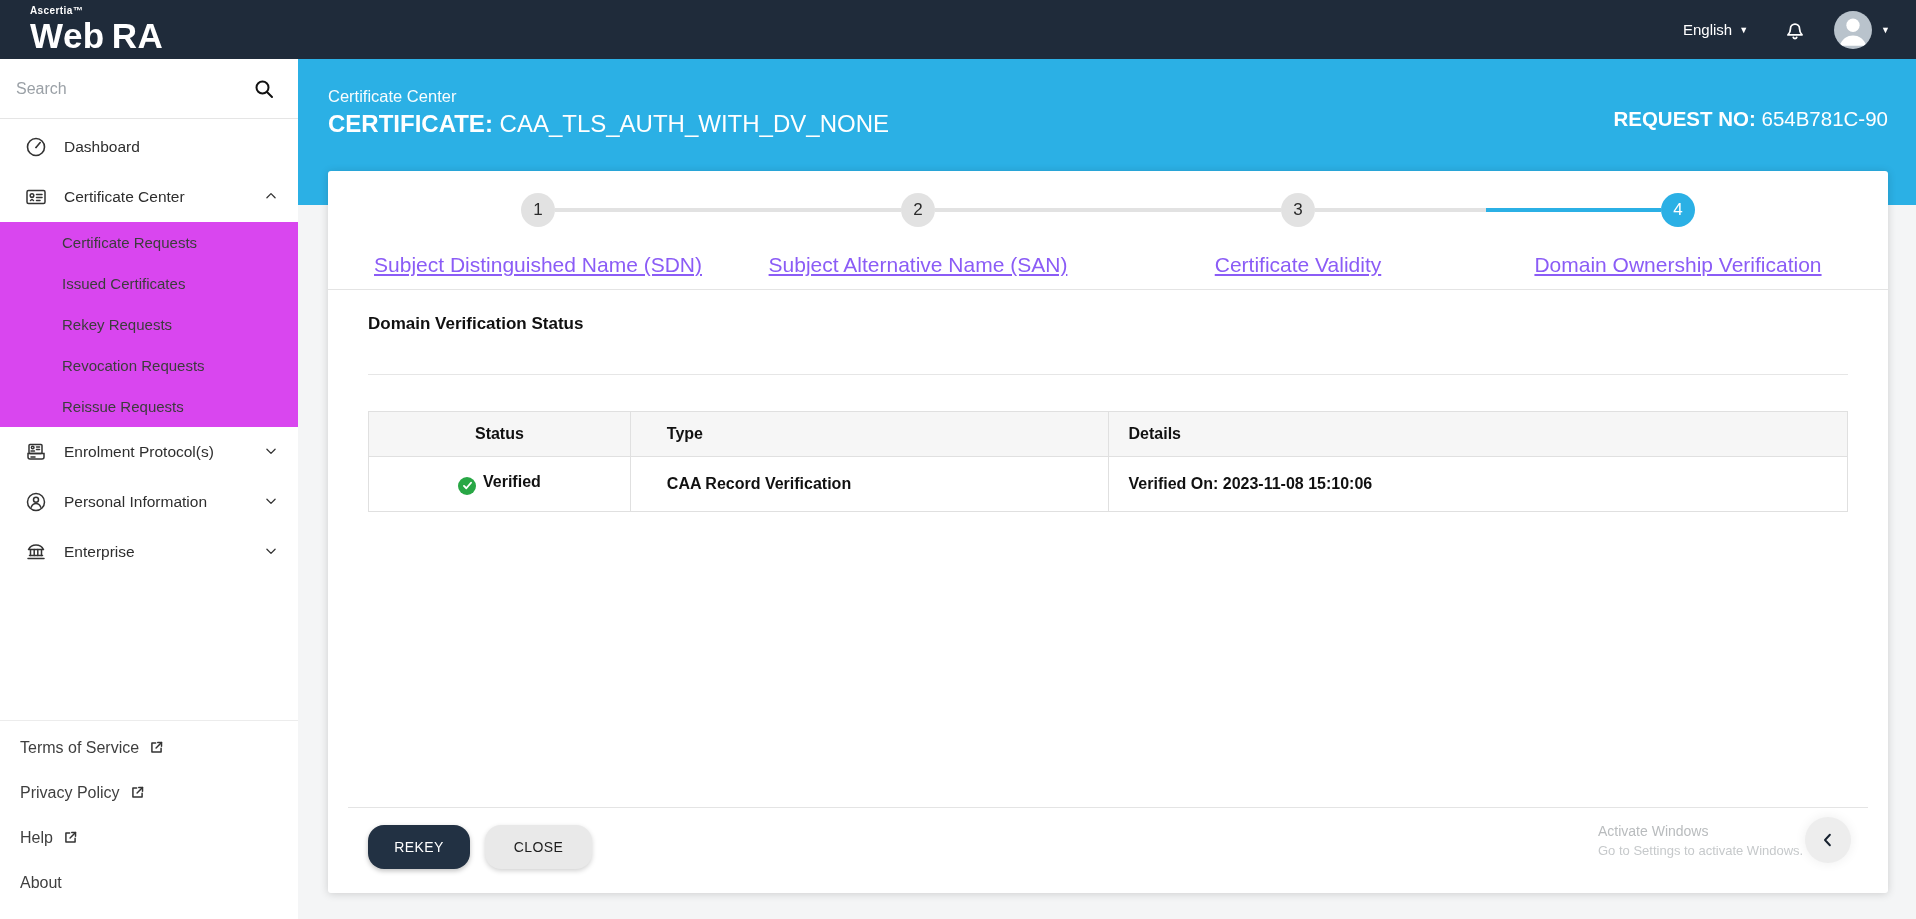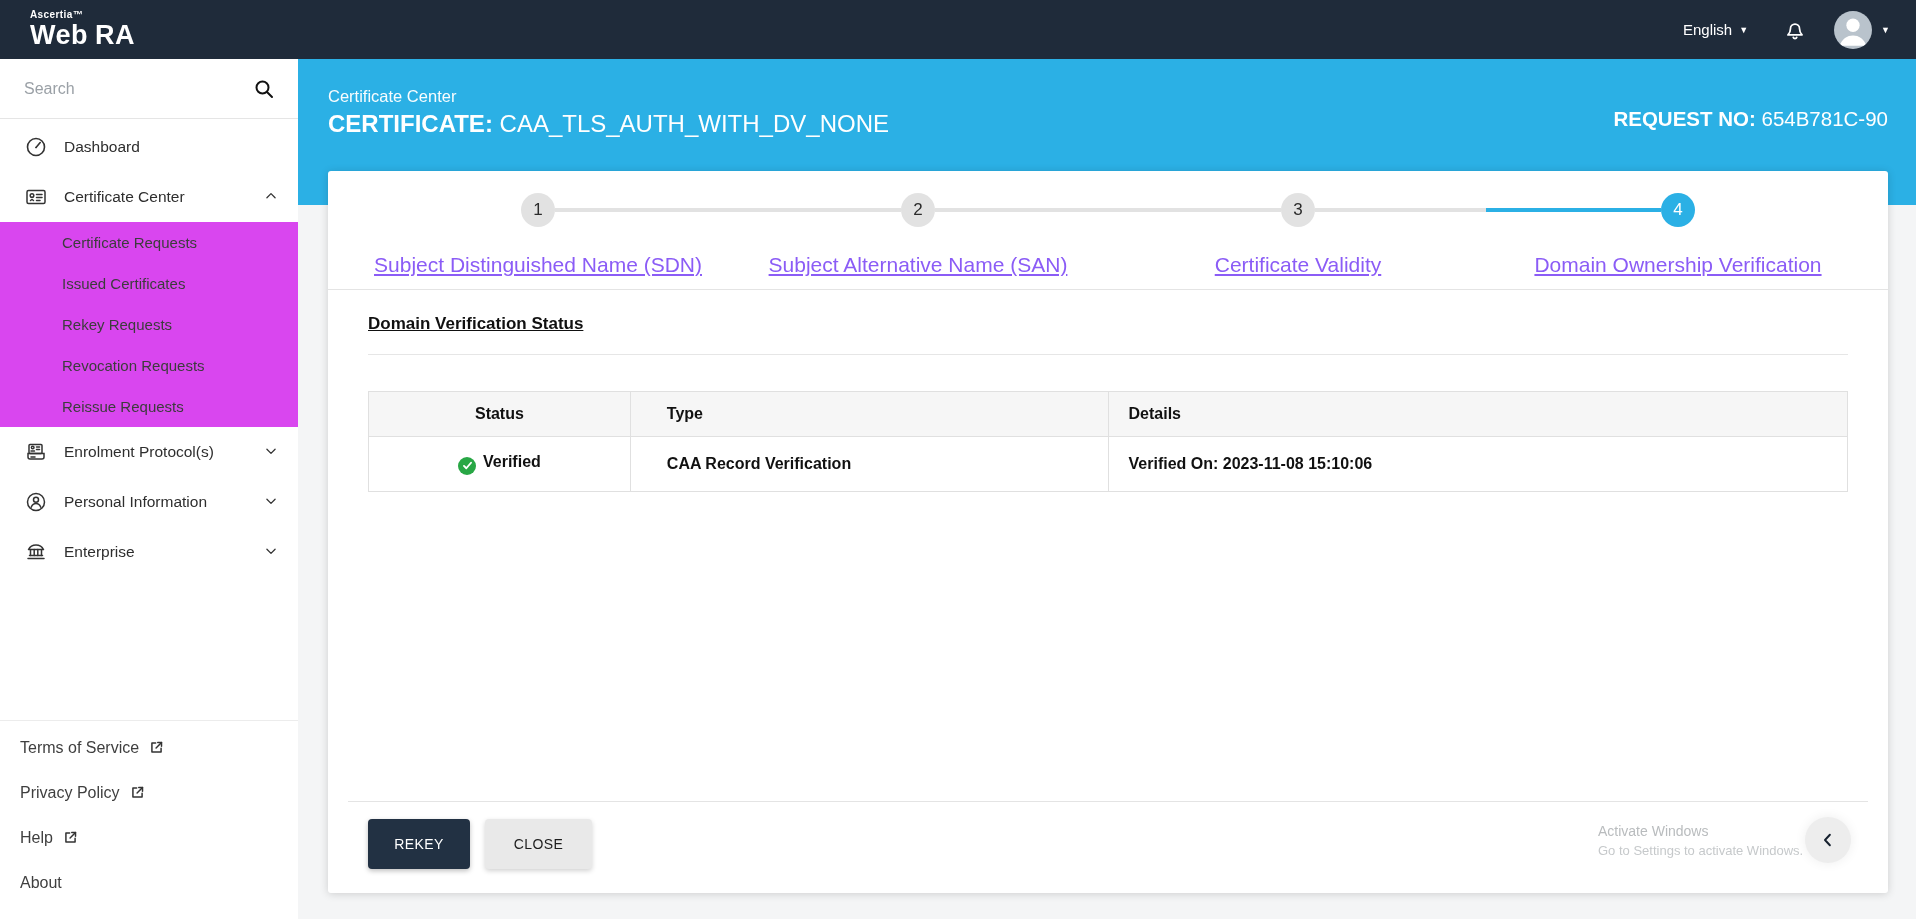--- a/index.html
+++ b/index.html
@@ -6,35 +6,35 @@
   html,body { width:1916px; height:919px; }
   body {
     font-family:"Liberation Sans","DejaVu Sans",sans-serif;
     background:#f4f5f6; overflow:hidden; position:relative;
   }
   
   .topbar { position:absolute; top:0; left:0; width:1916px; height:59px;
     background:#1f2b3a; display:flex; align-items:center; justify-content:space-between; z-index:10;gap:9px; }
   .brand { margin-left:30px; color:#fff; line-height:1; }
   .brand-top { font-size:10px; font-weight:bold; letter-spacing:.4px; display:block; margin-bottom:2px; }
-  .brand-main { font-size:27px; font-weight:600; letter-spacing:.5px; }
+  .brand-main { font-size:35px; font-weight:600; letter-spacing:.5px; }
   .brand-main .b2 { margin-left:7px; }
   .topbar-right { display:flex; align-items:center; margin-right:26px; }
   .lang { color:#fff; font-size:15px; display:flex; align-items:center; cursor:pointer; }
   .lang .caret { font-size:9px; margin-left:7px; }
   .bell { margin-left:34px; cursor:pointer; display:flex; }
   .avatar { margin-left:26px; width:38px; height:38px; border-radius:50%;
     background:#b9c3cc; overflow:hidden; display:flex; align-items:flex-end; justify-content:center; cursor:pointer; }
   .user-caret { color:#fff; font-size:9px; margin-left:9px; cursor:pointer; }
 
   
   .sidebar { position:absolute; top:59px; left:0; width:298px; height:860px; background:#fff; z-index:5; }
   .search-row { position:relative; height:60px; border-bottom:1px solid #e5e5e5; }
   .search-row input { width:100%; height:100%; border:none; outline:none;
-    padding:0 60px 0 24px; font-size:16px; color:#444; font-family:inherit; background:transparent; }
+    padding:0 60px 0 16px; font-size:16px; color:#444; font-family:inherit; background:transparent; }
   .search-row input::placeholder { color:#9aa0a6; }
   .search-row .mag { position:absolute; right:22px; top:18px; }
   .nav { padding-top:3px; }
   .nav-item { position:relative; height:50px; display:flex; align-items:center;
     padding:0 24px; cursor:pointer; color:#2e2e2e; font-size:15.5px; }
   .nav-item .ic { width:24px; height:24px; margin-right:16px; flex:0 0 24px; }
   .nav-item .chev { position:absolute; right:20px; top:17px; }
   .subnav { background:#d946ef; }
   .subnav-item { height:41px; display:flex; align-items:center; padding-left:62px;
     font-size:15px; color:#3c3c3c; cursor:pointer; }
@@ -59,36 +59,36 @@
   .stepper { position:relative; height:119px; border-bottom:1px solid #e4e4e4; }
   .sline { position:absolute; top:37px; height:4px; background:#e2e2e2; }
   .sline.blue { background:#2bb0e5; }
   .scircle { position:absolute; top:22px; width:34px; height:34px; border-radius:50%;
     background:#e2e2e2; color:#2b2b2b; font-size:17px; display:flex;
     align-items:center; justify-content:center; cursor:pointer; }
   .scircle.active { background:#2bb0e5; color:#fff; }
   .slabel { position:absolute; top:82px; width:380px; text-align:center;
     font-size:21px; color:#8b5cf6;text-decoration:underline; }
 
-  .section-head { margin:24px 40px 8px; padding-bottom:20px; border-bottom:1px solid #e6e6e6;
-    font-size:17px; font-weight:bold; color:#111;text-decoration:underline; }
+  .section-head { margin:24px 40px 8px; padding-bottom:40px; border-bottom:1px solid #e6e6e6;
+    font-size:17px; font-weight:bold; color:#111; }
 
   .tbl { margin:36px 40px 0; width:1480px; border-collapse:collapse; font-size:16px; color:#111; }
   .tbl th, .tbl td { border:1px solid #e0e0e0; font-weight:700; }
   .tbl th { height:45px; background:#f6f6f6; }
   .tbl td { height:55px; }
   .col-status { width:262px; text-align:center; }
   .col-type   { width:478px; text-align:left; padding-left:36px; }
   .col-details{ width:740px; text-align:left; padding-left:20px;margin-left:48px; }
   .badge { display:inline-flex; width:18px; height:18px; border-radius:50%; background:#28a745;
     align-items:center; justify-content:center; margin-right:7px; vertical-align:-4px; }
 
   .card-footer { position:absolute; left:20px; right:20px; bottom:24px;
     border-top:1px solid #e4e4e4; padding:17px 0 0 20px; display:flex; }
-  .btn { height:50px; border:none; border-radius:4px; font-family:inherit;
+  .btn { height:44px; border:none; border-radius:16px; font-family:inherit;
     font-size:14px; letter-spacing:.4px; cursor:pointer; }
   .btn-rekey { width:102px; background:#223143; color:#fff; box-shadow:0 2px 5px rgba(0,0,0,.25); }
   .btn-close { width:107px; margin-left:15px; background:#e9e9e9; color:#1d1d1d; box-shadow:0 2px 5px rgba(0,0,0,.18); }
 
   .watermark { position:absolute; left:1270px; top:652px; color:#b9bcbe; z-index:1; }
   .wm1 { font-size:14px; }
   .wm2 { font-size:13px; color:#c6c9cb; margin-top:4px; }
   .collapse-btn { position:absolute; left:1477px; top:646px; width:46px; height:46px;
     border-radius:50%; background:#ededed; display:flex; align-items:center; justify-content:center;
     cursor:pointer; z-index:2; box-shadow:0 0 12px rgba(0,0,0,.07); }

